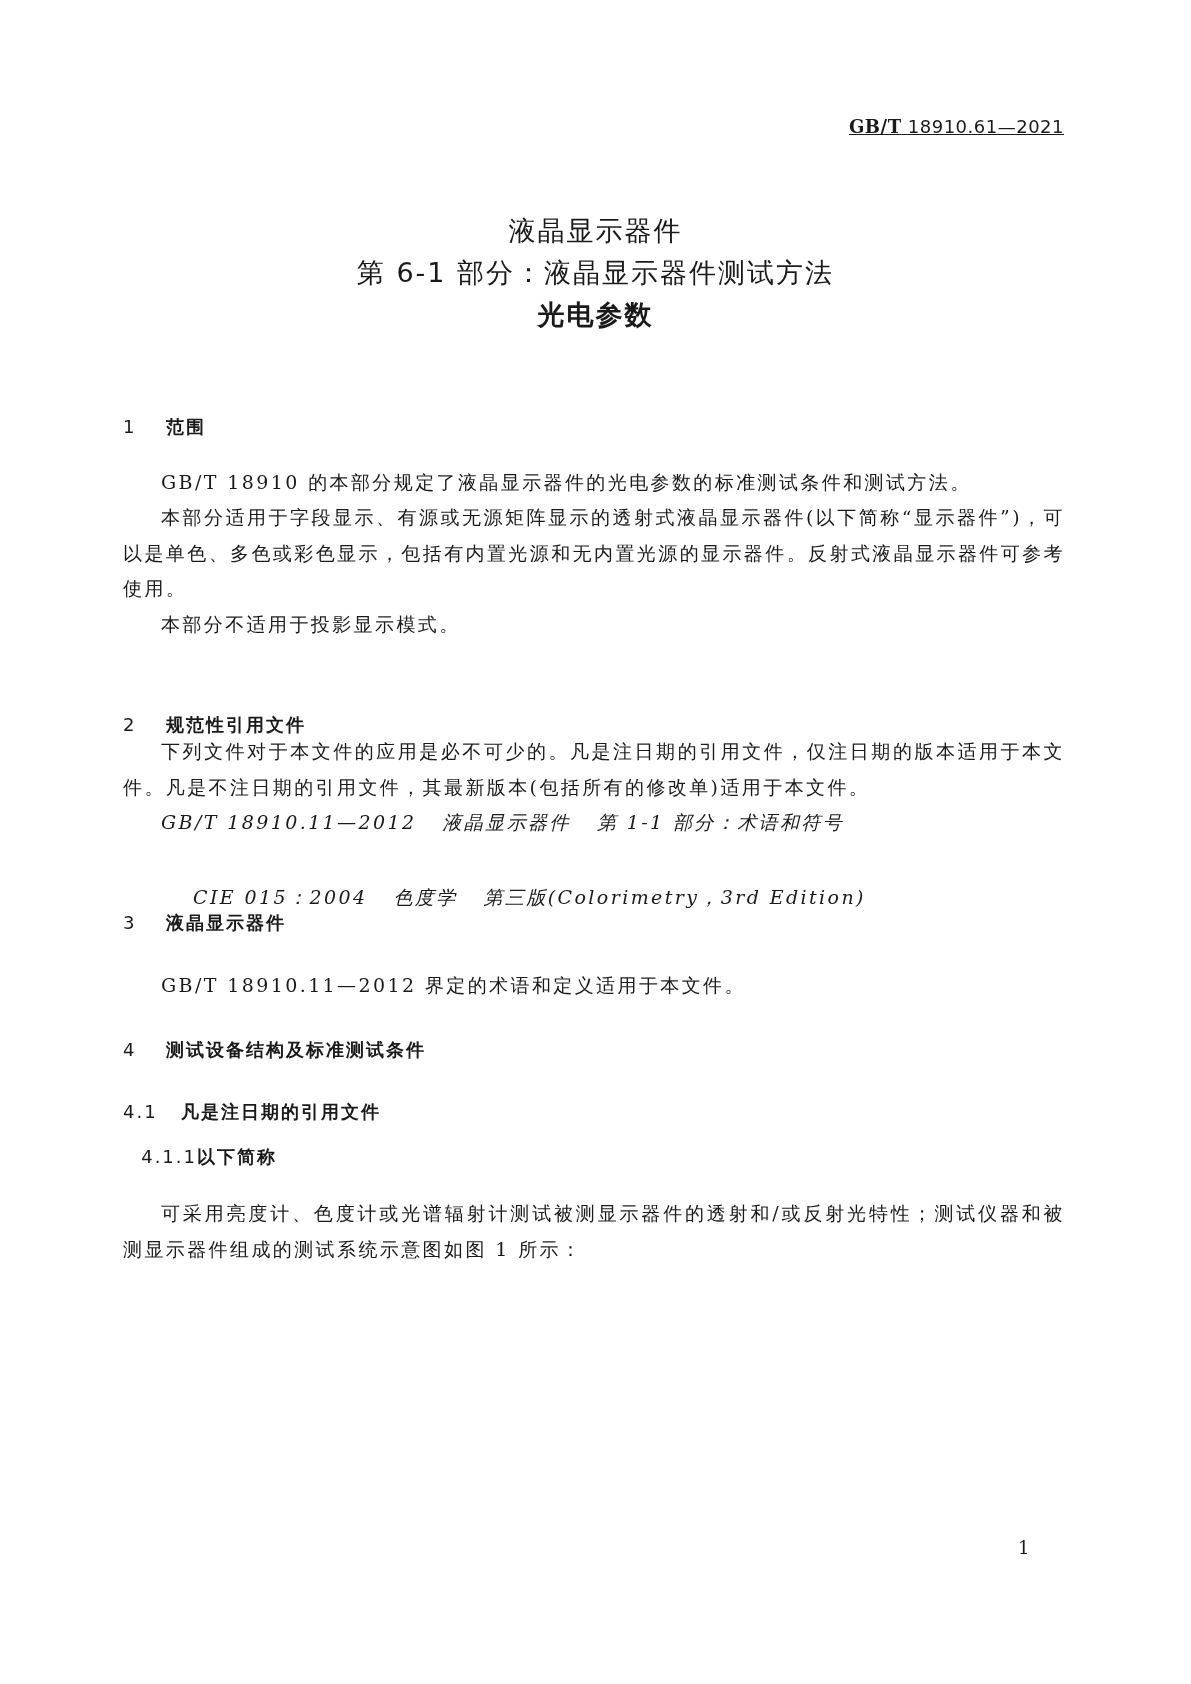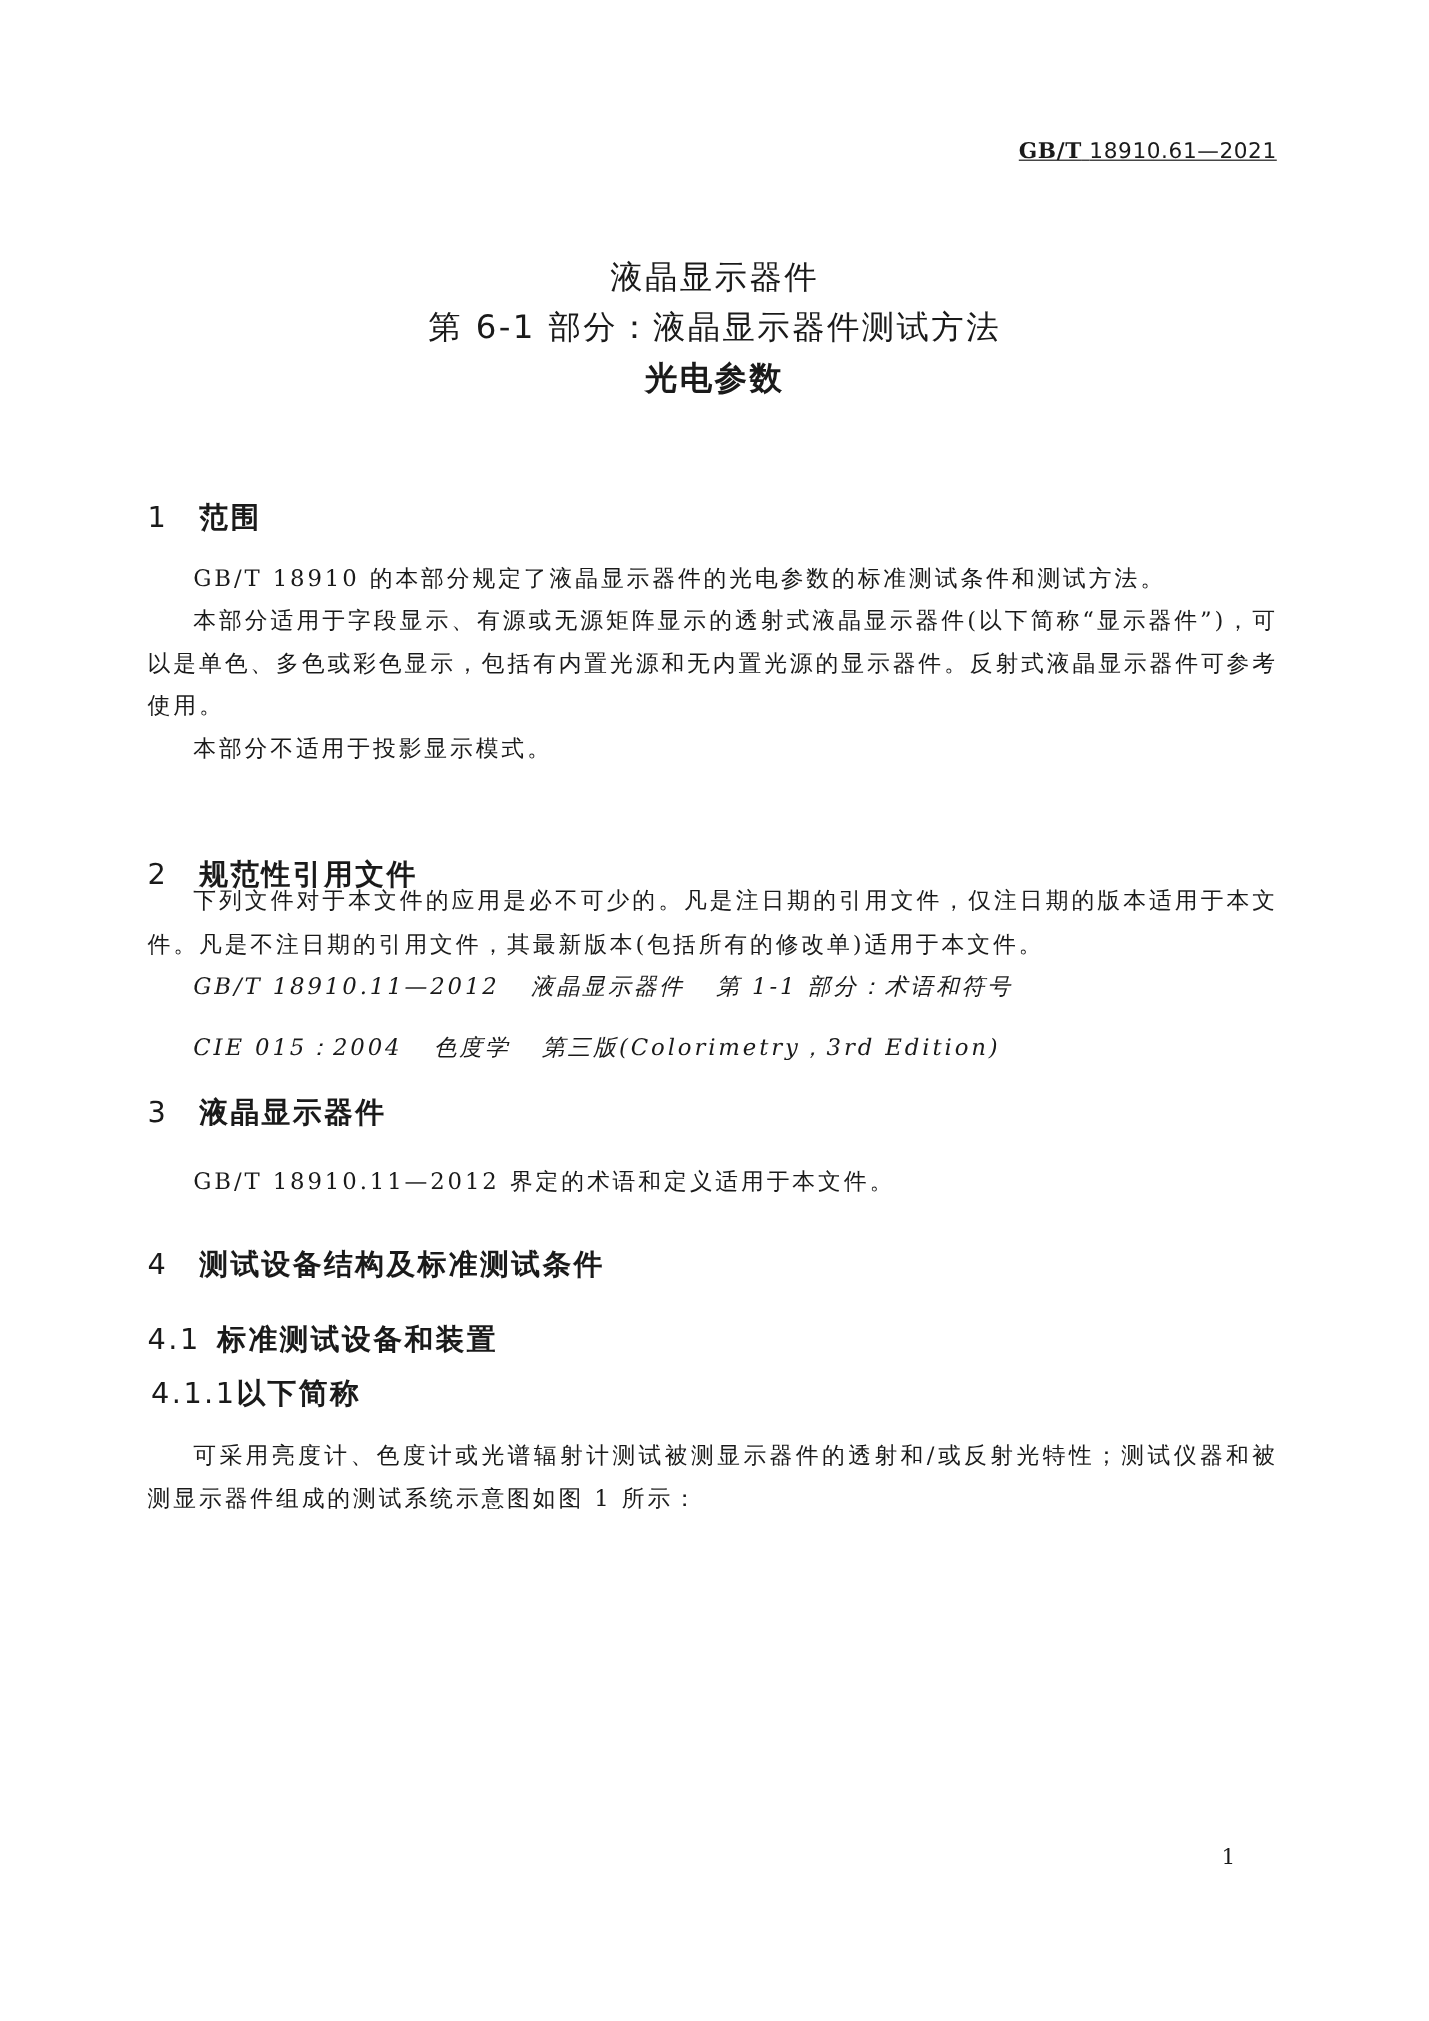--- a/index.html
+++ b/index.html
@@ -13,21 +13,21 @@
     right: 127px; top: 116px; font-size: 18px; letter-spacing: 0.5px;
     font-family: "DejaVu Sans", "Liberation Sans", sans-serif;
     text-decoration: underline;
   }
   .std-code .gbt { font-family: "DejaVu Serif", "Liberation Serif", serif; font-weight: bold; }
   .title {
     left: 0; width: 1191px; text-align: center; font-size: 27px;
     font-family: "DejaVu Sans", "Liberation Sans", sans-serif; letter-spacing: 2px;
   }
   .h1, .h2, .h3 {
-    left: 123px; font-size: 24px; font-weight: bold; letter-spacing: 2px;
+    left: 123px; font-size: 18px; font-weight: bold; letter-spacing: 2px;
     font-family: "DejaVu Sans", "Liberation Sans", sans-serif;
   }
   .h1 .num, .h2 .num, .h3 .num { font-weight: normal; display: inline-block; }
   .h1 .num { width: 43px; }
   .h2 .num { width: 58px; }
   .h3 .num { width: 74px; text-align: right; }
   .para {
     left: 123px; width: 942px; font-size: 19px; letter-spacing: 2.4px;
     line-height: 35.5px; white-space: normal; text-indent: 38px;
     text-align: justify;
@@ -55,33 +55,33 @@
 <div class="abs para" style="top:500px;">本部分适用于字段显示、有源或无源矩阵显示的透射式液晶显示器件(以下简称“显示器件”)，可以是单色、多色或彩色显示，包括有内置光源和无内置光源的显示器件。反射式液晶显示器件可参考使用。</div>
 <div class="abs para" style="top:607px;">本部分不适用于投影显示模式。</div>
 
 <div class="abs h1" style="top:677px;margin-top:36px;">
   <span class="num">2</span><span>规范性引用文件</span>
 </div>
 <div class="abs para" style="top:734px;">下列文件对于本文件的应用是必不可少的。凡是注日期的引用文件，仅注日期的版本适用于本文件。凡是不注日期的引用文件，其最新版本(包括所有的修改单)适用于本文件。</div>
 <div class="abs para line" style="top:805px;">
   <span>GB/T 18910.11—2012</span><span class="gap"></span><span>液晶显示器件</span><span class="gap"></span><span>第 1-1 部分：术语和符号</span>
 </div>
-<div class="abs para line" style="top:856px;">
+<div class="abs para line" style="top:880px;margin-left:32px;">
   <span>CIE 015：2004</span><span class="gap"></span><span>色度学</span><span class="gap"></span><span>第三版(Colorimetry，3rd Edition)</span>
 </div>
 
 <div class="abs h1" style="top:911px;">
   <span class="num">3</span><span>液晶显示器件</span>
 </div>
 <div class="abs para" style="top:968px;">GB/T 18910.11—2012 界定的术语和定义适用于本文件。</div>
 
 <div class="abs h1" style="top:1038px;">
   <span class="num">4</span><span>测试设备结构及标准测试条件</span>
 </div>
 <div class="abs h2" style="top:1100px;">
-  <span class="num">4.1</span><span>标准测试设备和装置</span>
+  <span class="num">4.1</span><span>凡是注日期的引用文件</span>
 </div>
 <div class="abs h3" style="top:1145px;">
   <span class="num">4.1.1</span><span>以下简称</span>
 </div>
 <div class="abs para" style="top:1196px;">可采用亮度计、色度计或光谱辐射计测试被测显示器件的透射和/或反射光特性；测试仪器和被测显示器件组成的测试系统示意图如图 1 所示：</div>
 
 <div class="abs page-num">1</div>
 
 </body></html>

